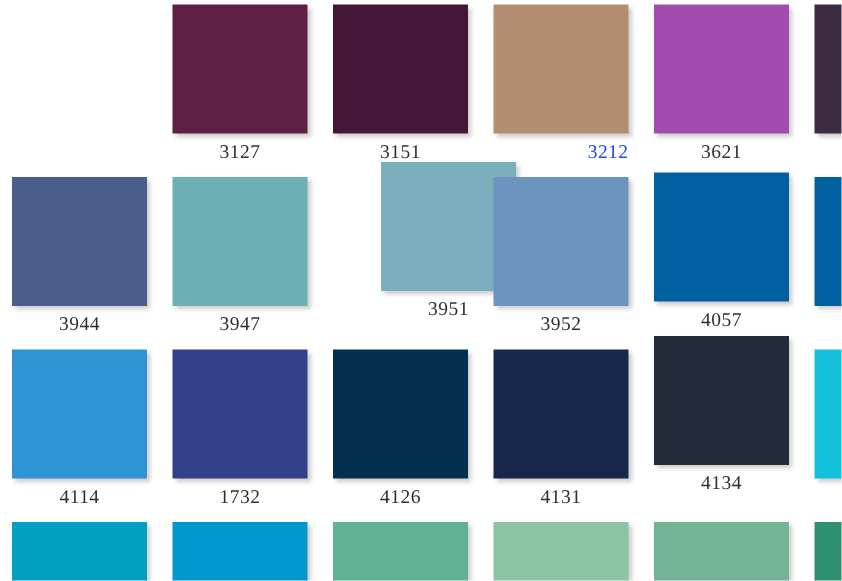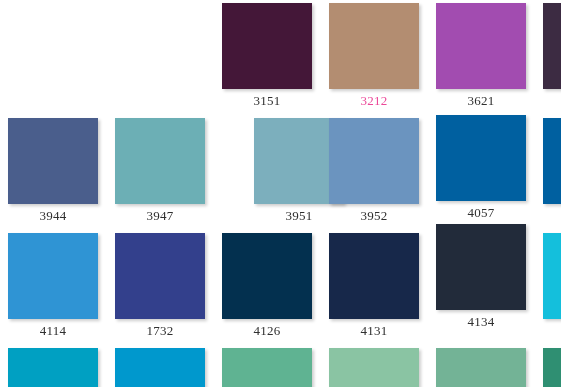--- a/index.html
+++ b/index.html
@@ -41,45 +41,49 @@
     color: #2f2f2f;
     letter-spacing: 0.3px;
     padding-top: 3px;
     white-space: nowrap;
   }
 </style>
 </head>
 <body>
 
 <div id="grid" style="background: rgb(255, 255, 255);">
+    <div class="swatch-cell" style="left: 115px; top: 3px;">
+      <div class="swatch-chip" title="3127" style="background: rgb(94, 32, 68); width: 90px; height: 86px;"></div>
+      <span class="swatch-label" style="width: 90px; color: rgb(47, 47, 47);">3127</span>
+    </div>
     <div class="swatch-cell" style="left: 222px; top: 3px;">
       <div class="swatch-chip" title="3151" style="background: rgb(68, 23, 56); width: 90px; height: 86px;"></div>
       <span class="swatch-label" style="width: 90px; color: rgb(47, 47, 47);">3151</span>
     </div>
     <div class="swatch-cell" style="left: 329px; top: 3px;">
       <div class="swatch-chip" title="3212" style="background: rgb(179, 141, 113); width: 90px; height: 86px;"></div>
-      <span class="swatch-label" style="width: 90px; color: #ec4899;">3212</span>
+      <span class="swatch-label" style="width: 90px; color: #1d4ed8; text-align: right;">3212</span>
     </div>
     <div class="swatch-cell" style="left: 436px; top: 3px;">
       <div class="swatch-chip" title="3621" style="background: rgb(162, 76, 176); width: 90px; height: 86px;"></div>
       <span class="swatch-label" style="width: 90px; color: rgb(47, 47, 47);">3621</span>
     </div>
     <div class="swatch-cell" style="left: 543px; top: 3px;">
       <div class="swatch-chip" title="" style="background: rgb(60, 43, 66); width: 90px; height: 86px;"></div>
       <span class="swatch-label" style="width: 90px; color: rgb(47, 47, 47); visibility: hidden;"></span>
     </div>
     <div class="swatch-cell" style="left: 8px; top: 118px;">
       <div class="swatch-chip" title="3944" style="background: rgb(74, 94, 140); width: 90px; height: 86px;"></div>
       <span class="swatch-label" style="width: 90px; color: rgb(47, 47, 47);">3944</span>
     </div>
     <div class="swatch-cell" style="left: 115px; top: 118px;">
       <div class="swatch-chip" title="3947" style="background: rgb(108, 175, 181); width: 90px; height: 86px;"></div>
       <span class="swatch-label" style="width: 90px; color: rgb(47, 47, 47);">3947</span>
     </div>
-    <div class="swatch-cell" style="left: 222px; top: 118px; padding-left: 32px;">
+    <div class="swatch-cell" style="left: 222px; top: 108px; padding-left: 32px;">
       <div class="swatch-chip" title="3951" style="background: rgb(124, 175, 189); width: 90px; height: 86px;"></div>
       <span class="swatch-label" style="width: 90px; color: rgb(47, 47, 47);">3951</span>
     </div>
     <div class="swatch-cell" style="left: 329px; top: 118px;">
       <div class="swatch-chip" title="3952" style="background: rgb(107, 148, 191); width: 90px; height: 86px;"></div>
       <span class="swatch-label" style="width: 90px; color: rgb(47, 47, 47);">3952</span>
     </div>
     <div class="swatch-cell" style="left: 436px; top: 115px;">
       <div class="swatch-chip" title="4057" style="background: rgb(0, 96, 160); width: 90px; height: 86px;"></div>
       <span class="swatch-label" style="width: 90px; color: rgb(47, 47, 47);">4057</span>

